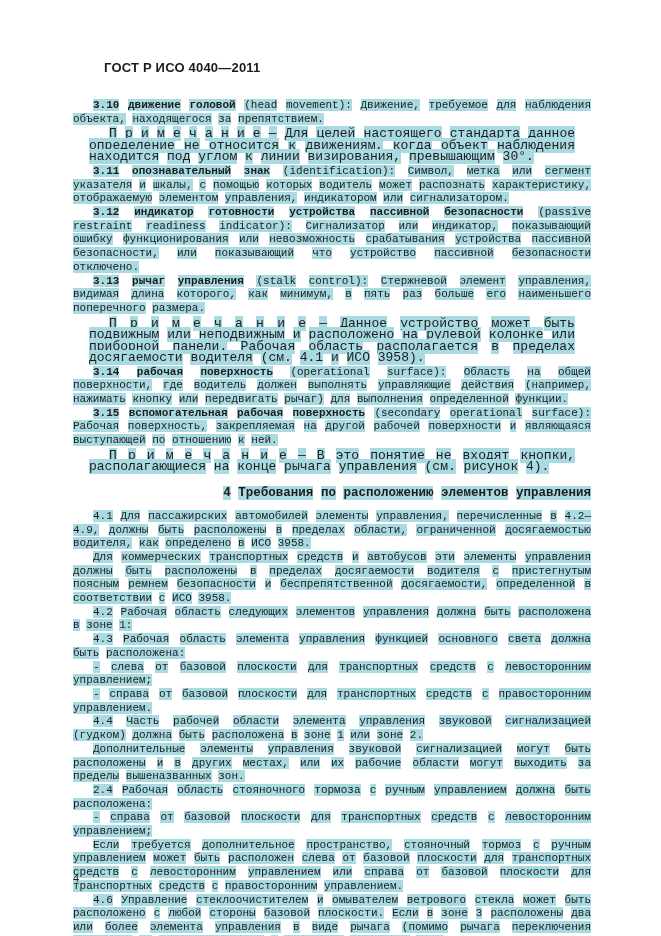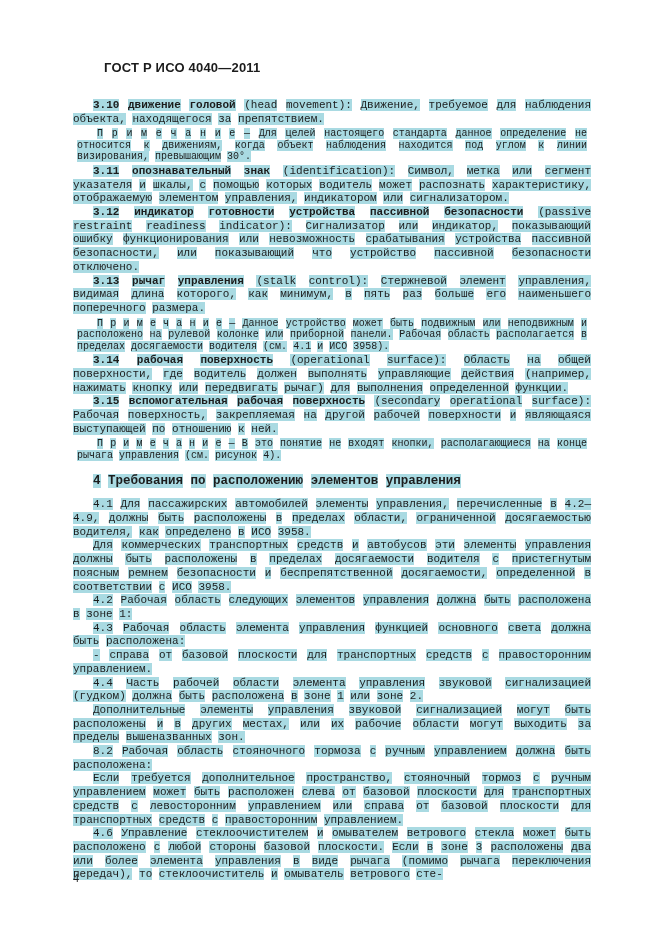--- a/index.html
+++ b/index.html
@@ -14,25 +14,25 @@
     position:absolute; left:73px; top:60px;
     font-weight:bold; font-size:13px; letter-spacing:0.2px;margin-left:31px;
   }
   .doc-body {
     position:absolute; left:73px; top:99px; width:518px;
     font-size:11px; line-height:13.7px; text-align:justify;font-family:Liberation Mono, monospace;
   }
   .para { text-indent:20px; }
   .definition .num, .definition .term { font-weight:bold; }
   .note {
-    font-size:10px; line-height:11.5px; margin:2px 4px;
+    font-size:13px; line-height:11.5px; margin:2px 16px;
   }
   .heading {
     font-weight:bold; font-size:12.5px; line-height:15px;
-    margin:13px 0 9px 0; text-align:left; text-indent:20px;
+    margin:13px 0 9px 0; text-align:right; text-indent:20px;
   }
   .hl { background:var(--hl,#a9dae2); }
   .page-number {
     position:absolute; left:73px; top:872px; font-size:11px;
   }
 </style>
 </head>
 <body>
 
 <div class="page-header">ГОСТ Р ИСО 4040—2011</div>
@@ -45,21 +45,23 @@
     <div class="para definition"><span class="num"><span class="hl">3.13</span></span> <span class="term"><span class="hl">рычаг</span> <span class="hl">управления</span></span> <span class="hl">(stalk</span> <span class="hl">control):</span> <span class="hl">Стержневой</span> <span class="hl">элемент</span> <span class="hl">управления,</span> <span class="hl">видимая</span> <span class="hl">длина</span> <span class="hl">которого,</span> <span class="hl">как</span> <span class="hl">минимум,</span> <span class="hl">в</span> <span class="hl">пять</span> <span class="hl">раз</span> <span class="hl">больше</span> <span class="hl">его</span> <span class="hl">наименьшего</span> <span class="hl">поперечного</span> <span class="hl">размера.</span></div>
     <div class="para note"><span class="hl">П</span> <span class="hl">р</span> <span class="hl">и</span> <span class="hl">м</span> <span class="hl">е</span> <span class="hl">ч</span> <span class="hl">а</span> <span class="hl">н</span> <span class="hl">и</span> <span class="hl">е</span> <span class="hl">—</span> <span class="hl">Данное</span> <span class="hl">устройство</span> <span class="hl">может</span> <span class="hl">быть</span> <span class="hl">подвижным</span> <span class="hl">или</span> <span class="hl">неподвижным</span> <span class="hl">и</span> <span class="hl">расположено</span> <span class="hl">на</span> <span class="hl">рулевой</span> <span class="hl">колонке</span> <span class="hl">или</span> <span class="hl">приборной</span> <span class="hl">панели.</span> <span class="hl">Рабочая</span> <span class="hl">область</span> <span class="hl">располагается</span> <span class="hl">в</span> <span class="hl">пределах</span> <span class="hl">досягаемости</span> <span class="hl">водителя</span> <span class="hl">(см.</span> <span class="hl">4.1</span> <span class="hl">и</span> <span class="hl">ИСО</span> <span class="hl">3958).</span></div>
     <div class="para definition"><span class="num"><span class="hl">3.14</span></span> <span class="term"><span class="hl">рабочая</span> <span class="hl">поверхность</span></span> <span class="hl">(operational</span> <span class="hl">surface):</span> <span class="hl">Область</span> <span class="hl">на</span> <span class="hl">общей</span> <span class="hl">поверхности,</span> <span class="hl">где</span> <span class="hl">водитель</span> <span class="hl">должен</span> <span class="hl">выполнять</span> <span class="hl">управляющие</span> <span class="hl">действия</span> <span class="hl">(например,</span> <span class="hl">нажимать</span> <span class="hl">кнопку</span> <span class="hl">или</span> <span class="hl">передвигать</span> <span class="hl">рычаг)</span> <span class="hl">для</span> <span class="hl">выполнения</span> <span class="hl">определенной</span> <span class="hl">функции.</span></div>
     <div class="para definition"><span class="num"><span class="hl">3.15</span></span> <span class="term"><span class="hl">вспомогательная</span> <span class="hl">рабочая</span> <span class="hl">поверхность</span></span> <span class="hl">(secondary</span> <span class="hl">operational</span> <span class="hl">surface):</span> <span class="hl">Рабочая</span> <span class="hl">поверхность,</span> <span class="hl">закрепляемая</span> <span class="hl">на</span> <span class="hl">другой</span> <span class="hl">рабочей</span> <span class="hl">поверхности</span> <span class="hl">и</span> <span class="hl">являющаяся</span> <span class="hl">выступающей</span> <span class="hl">по</span> <span class="hl">отношению</span> <span class="hl">к</span> <span class="hl">ней.</span></div>
     <div class="para note"><span class="hl">П</span> <span class="hl">р</span> <span class="hl">и</span> <span class="hl">м</span> <span class="hl">е</span> <span class="hl">ч</span> <span class="hl">а</span> <span class="hl">н</span> <span class="hl">и</span> <span class="hl">е</span> <span class="hl">—</span> <span class="hl">В</span> <span class="hl">это</span> <span class="hl">понятие</span> <span class="hl">не</span> <span class="hl">входят</span> <span class="hl">кнопки,</span> <span class="hl">располагающиеся</span> <span class="hl">на</span> <span class="hl">конце</span> <span class="hl">рычага</span> <span class="hl">управления</span> <span class="hl">(см.</span> <span class="hl">рисунок</span> <span class="hl">4).</span></div>
     <div class="para heading"><span class="hl">4</span> <span class="hl">Требования</span> <span class="hl">по</span> <span class="hl">расположению</span> <span class="hl">элементов</span> <span class="hl">управления</span></div>
     <div class="para paragraph"><span class="hl">4.1</span> <span class="hl">Для</span> <span class="hl">пассажирских</span> <span class="hl">автомобилей</span> <span class="hl">элементы</span> <span class="hl">управления,</span> <span class="hl">перечисленные</span> <span class="hl">в</span> <span class="hl">4.2—4.9,</span> <span class="hl">должны</span> <span class="hl">быть</span> <span class="hl">расположены</span> <span class="hl">в</span> <span class="hl">пределах</span> <span class="hl">области,</span> <span class="hl">ограниченной</span> <span class="hl">досягаемостью</span> <span class="hl">водителя,</span> <span class="hl">как</span> <span class="hl">определено</span> <span class="hl">в</span> <span class="hl">ИСО</span> <span class="hl">3958.</span></div>
     <div class="para paragraph"><span class="hl">Для</span> <span class="hl">коммерческих</span> <span class="hl">транспортных</span> <span class="hl">средств</span> <span class="hl">и</span> <span class="hl">автобусов</span> <span class="hl">эти</span> <span class="hl">элементы</span> <span class="hl">управления</span> <span class="hl">должны</span> <span class="hl">быть</span> <span class="hl">расположены</span> <span class="hl">в</span> <span class="hl">пределах</span> <span class="hl">досягаемости</span> <span class="hl">водителя</span> <span class="hl">с</span> <span class="hl">пристегнутым</span> <span class="hl">поясным</span> <span class="hl">ремнем</span> <span class="hl">безопасности</span> <span class="hl">и</span> <span class="hl">беспрепятственной</span> <span class="hl">досягаемости,</span> <span class="hl">определенной</span> <span class="hl">в</span> <span class="hl">соответствии</span> <span class="hl">с</span> <span class="hl">ИСО</span> <span class="hl">3958.</span></div>
     <div class="para paragraph"><span class="hl">4.2</span> <span class="hl">Рабочая</span> <span class="hl">область</span> <span class="hl">следующих</span> <span class="hl">элементов</span> <span class="hl">управления</span> <span class="hl">должна</span> <span class="hl">быть</span> <span class="hl">расположена</span> <span class="hl">в</span> <span class="hl">зоне</span> <span class="hl">1:</span></div>
     <div class="para paragraph"><span class="hl">4.3</span> <span class="hl">Рабочая</span> <span class="hl">область</span> <span class="hl">элемента</span> <span class="hl">управления</span> <span class="hl">функцией</span> <span class="hl">основного</span> <span class="hl">света</span> <span class="hl">должна</span> <span class="hl">быть</span> <span class="hl">расположена:</span></div>
+    <div class="para bullet"><span class="hl">-</span> <span class="hl">слева</span> <span class="hl">от</span> <span class="hl">базовой</span> <span class="hl">плоскости</span> <span class="hl">для</span> <span class="hl">транспортных</span> <span class="hl">средств</span> <span class="hl">с</span> <span class="hl">левосторонним</span> <span class="hl">управлением;</span></div>
     <div class="para bullet"><span class="hl">-</span> <span class="hl">справа</span> <span class="hl">от</span> <span class="hl">базовой</span> <span class="hl">плоскости</span> <span class="hl">для</span> <span class="hl">транспортных</span> <span class="hl">средств</span> <span class="hl">с</span> <span class="hl">правосторонним</span> <span class="hl">управлением.</span></div>
     <div class="para paragraph"><span class="hl">4.4</span> <span class="hl">Часть</span> <span class="hl">рабочей</span> <span class="hl">области</span> <span class="hl">элемента</span> <span class="hl">управления</span> <span class="hl">звуковой</span> <span class="hl">сигнализацией</span> <span class="hl">(гудком)</span> <span class="hl">должна</span> <span class="hl">быть</span> <span class="hl">расположена</span> <span class="hl">в</span> <span class="hl">зоне</span> <span class="hl">1</span> <span class="hl">или</span> <span class="hl">зоне</span> <span class="hl">2.</span></div>
     <div class="para paragraph"><span class="hl">Дополнительные</span> <span class="hl">элементы</span> <span class="hl">управления</span> <span class="hl">звуковой</span> <span class="hl">сигнализацией</span> <span class="hl">могут</span> <span class="hl">быть</span> <span class="hl">расположены</span> <span class="hl">и</span> <span class="hl">в</span> <span class="hl">других</span> <span class="hl">местах,</span> <span class="hl">или</span> <span class="hl">их</span> <span class="hl">рабочие</span> <span class="hl">области</span> <span class="hl">могут</span> <span class="hl">выходить</span> <span class="hl">за</span> <span class="hl">пределы</span> <span class="hl">вышеназванных</span> <span class="hl">зон.</span></div>
-    <div class="para paragraph"><span class="hl">8.2</span> <span class="hl">Рабочая</span> <span class="hl">область</span> <span class="hl">стояночного</span> <span class="hl">тормоза</span> <span class="hl">с</span> <span class="hl">ручным</span> <span class="hl">управлением</span> <span class="hl">должна</span> <span class="hl">быть</span> <span class="hl">расположена:</span></div>
+    <div class="para paragraph"><span class="hl">2.4</span> <span class="hl">Рабочая</span> <span class="hl">область</span> <span class="hl">стояночного</span> <span class="hl">тормоза</span> <span class="hl">с</span> <span class="hl">ручным</span> <span class="hl">управлением</span> <span class="hl">должна</span> <span class="hl">быть</span> <span class="hl">расположена:</span></div>
+    <div class="para bullet"><span class="hl">-</span> <span class="hl">справа</span> <span class="hl">от</span> <span class="hl">базовой</span> <span class="hl">плоскости</span> <span class="hl">для</span> <span class="hl">транспортных</span> <span class="hl">средств</span> <span class="hl">с</span> <span class="hl">левосторонним</span> <span class="hl">управлением;</span></div>
     <div class="para paragraph"><span class="hl">Если</span> <span class="hl">требуется</span> <span class="hl">дополнительное</span> <span class="hl">пространство,</span> <span class="hl">стояночный</span> <span class="hl">тормоз</span> <span class="hl">с</span> <span class="hl">ручным</span> <span class="hl">управлением</span> <span class="hl">может</span> <span class="hl">быть</span> <span class="hl">расположен</span> <span class="hl">слева</span> <span class="hl">от</span> <span class="hl">базовой</span> <span class="hl">плоскости</span> <span class="hl">для</span> <span class="hl">транспортных</span> <span class="hl">средств</span> <span class="hl">с</span> <span class="hl">левосторонним</span> <span class="hl">управлением</span> <span class="hl">или</span> <span class="hl">справа</span> <span class="hl">от</span> <span class="hl">базовой</span> <span class="hl">плоскости</span> <span class="hl">для</span> <span class="hl">транспортных</span> <span class="hl">средств</span> <span class="hl">с</span> <span class="hl">правосторонним</span> <span class="hl">управлением.</span></div>
     <div class="para paragraph"><span class="hl">4.6</span> <span class="hl">Управление</span> <span class="hl">стеклоочистителем</span> <span class="hl">и</span> <span class="hl">омывателем</span> <span class="hl">ветрового</span> <span class="hl">стекла</span> <span class="hl">может</span> <span class="hl">быть</span> <span class="hl">расположено</span> <span class="hl">с</span> <span class="hl">любой</span> <span class="hl">стороны</span> <span class="hl">базовой</span> <span class="hl">плоскости.</span> <span class="hl">Если</span> <span class="hl">в</span> <span class="hl">зоне</span> <span class="hl">3</span> <span class="hl">расположены</span> <span class="hl">два</span> <span class="hl">или</span> <span class="hl">более</span> <span class="hl">элемента</span> <span class="hl">управления</span> <span class="hl">в</span> <span class="hl">виде</span> <span class="hl">рычага</span> <span class="hl">(помимо</span> <span class="hl">рычага</span> <span class="hl">переключения</span> <span class="hl">передач),</span> <span class="hl">то</span> <span class="hl">стеклоочиститель</span> <span class="hl">и</span> <span class="hl">омыватель</span> <span class="hl">ветрового</span> <span class="hl">сте-</span></div>
   </div>
 
 <div class="page-number">4</div>
 
 </body></html>

